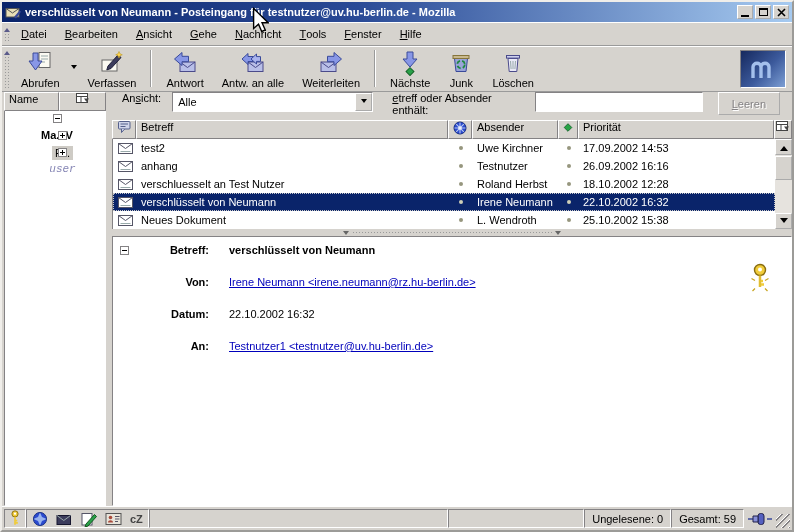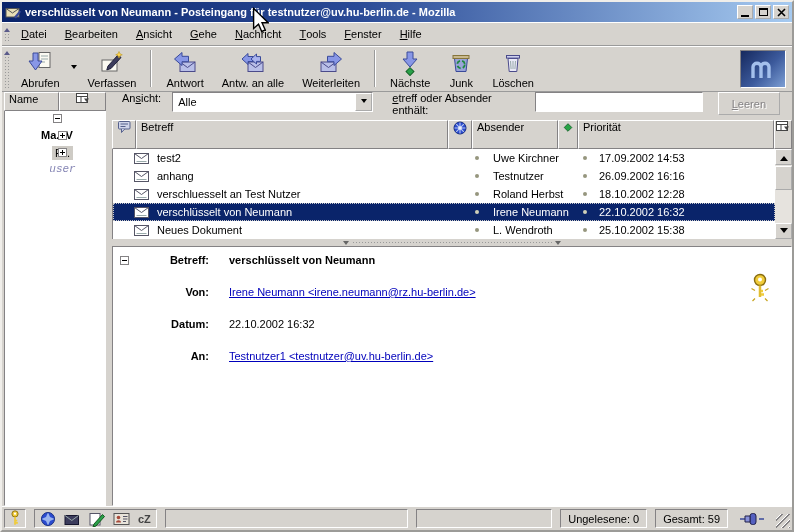--- a/index.html
+++ b/index.html
@@ -65,33 +65,33 @@
   .filterbar{height:28px;flex:none;display:flex;align-items:flex-start;padding:0 12px 0 10px;gap:11px;}
   .combo{width:212px;height:20px;background:#fff;border:1px solid;border-color:#848284 #fff #fff #848284;
     display:flex;align-items:center;padding-left:5px;}
   .combo-btn{margin-left:auto;width:17px;height:18px;background:#d6d3ce;border:1px outset #fff;
     display:flex;align-items:center;justify-content:center;}
   .searchbox{width:177px;height:20px;background:#fff;border:1px solid;border-color:#848284 #fff #fff #848284;
     font:inherit;padding:2px 4px;}
   .clear-btn{height:23px;padding:0 13px;background:#d6d3ce;border:1px outset #fff;
     color:#848284;text-shadow:1px 1px 0 #fff;font:inherit;margin-left:4px;}
   
-  .thead{height:29px;flex:none;display:flex;}
+  .thead{height:19px;flex:none;display:flex;}
   .w-thread{width:24px;justify-content:center;}
   .w-subj{width:312px;}
   .w-unread{width:24px;justify-content:center;}
   .w-sender{width:86px;}
   .w-flag{width:20px;justify-content:center;}
   .w-date{width:110px;}
   .w-prio{flex:1;}
   .w-pick{width:18px;flex:none;justify-content:center;padding:0;}
   .sort-ind{margin-left:auto;width:0;height:0;border:4px solid transparent;border-top:5px solid #a0a0a0;margin-top:4px;}
   .tbody{height:90px;flex:none;display:flex;border-left:1px solid #848284;}
   .rows{flex:1;background:#fff;overflow:hidden;}
-  .trow{display:flex;align-items:center;height:18px;padding-left:16px;}
+  .trow{display:flex;align-items:center;height:18px;}
   .c{padding:0 4px;overflow:hidden;white-space:nowrap;flex:none;display:flex;align-items:center;gap:3px;}
   .trow .w-prio{flex:1;}
   .trow.sel{background:#0a246a;color:#fff;outline:1px dotted #c8c8c8;outline-offset:-1px;}
   .dot{width:4px;height:4px;border-radius:50%;background:#96967e;flex:none;}
   .trow.sel .dot{background:#cfcfb8;}
   
   .sb{width:17px;flex:none;display:flex;flex-direction:column;background:#e6e3de;}
   .sb-btn{height:16px;flex:none;background:#d6d3ce;border:1px outset #fff;
     display:flex;align-items:center;justify-content:center;padding:0;}
   .tri-up{width:0;height:0;border:4px solid transparent;border-bottom:5px solid #000;margin-bottom:2px;}
@@ -107,21 +107,21 @@
   .msgpane{flex:1;background:#fff;border:1px solid;border-color:#848284 #fff #fff #848284;
     position:relative;padding:7px 8px;overflow:hidden;}
   .collapse-box{position:absolute;left:7px;top:9px;}
   .hdr-grid{margin-left:24px;display:grid;grid-template-columns:64px auto;column-gap:7px;row-gap:6px;width:fit-content;gap:20px;}
   .hlabel{text-align:right;font-weight:bold;white-space:nowrap;}
   .hval{white-space:nowrap;}
   .b{font-weight:bold;}
   .link{color:#0000bb;text-decoration:underline;}
   .key-wrap{position:absolute;right:20px;top:26px;}
   
-  .statusbar{height:24px;flex:none;display:flex;align-items:stretch;gap:8px;
+  .statusbar{height:24px;flex:none;display:flex;align-items:stretch;gap:0;
     padding:2px 2px;border-top:1px solid #fff;}
   .seg{border:1px solid;border-color:#848284 #fff #fff #848284;
     display:flex;align-items:center;padding:0 7px;white-space:nowrap;}
   .seg.iconseg{gap:8px;padding:0 5px;}
   .seg.keyseg{padding:0 3px;}
   .seg.flex1{flex:1;}
   .seg.spacer2{width:136px;}
   .cz{font-weight:bold;color:#444;letter-spacing:0;}
   .plugwrap{display:flex;align-items:center;padding:0 3px;}
   .grip{width:14px;align-self:flex-end;height:14px;

